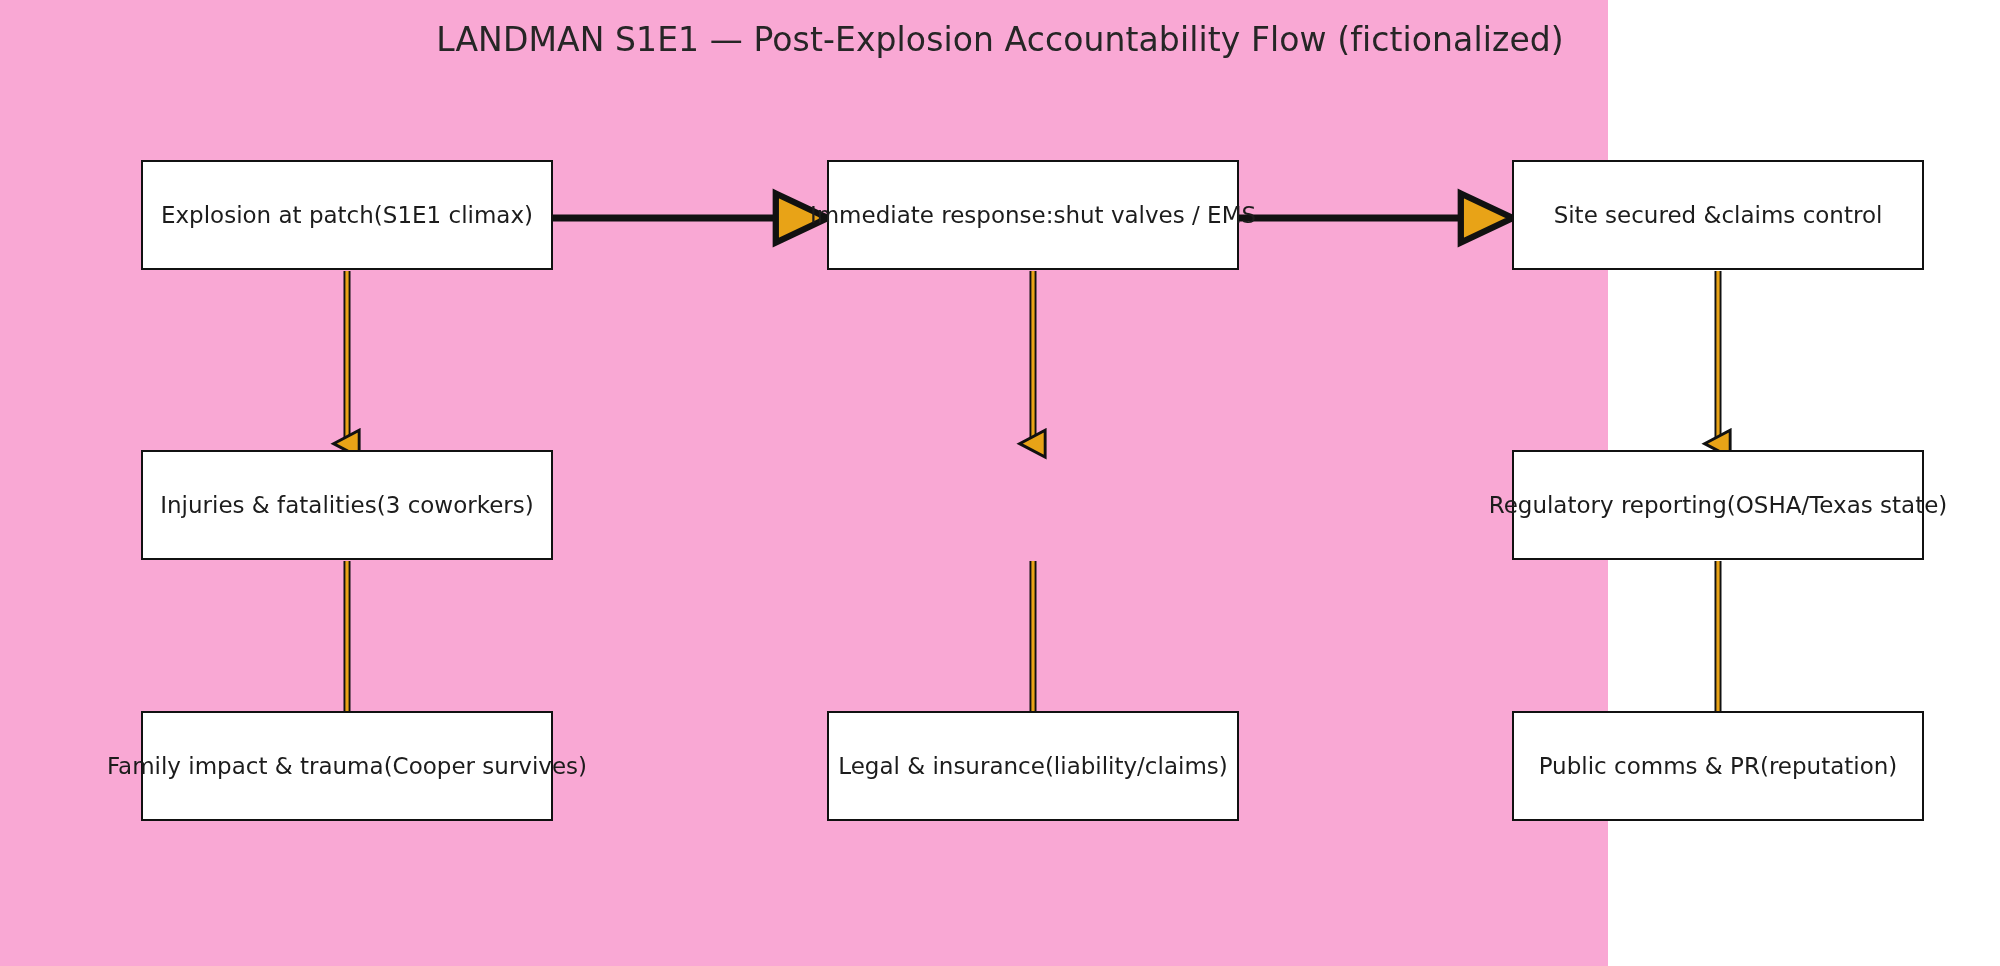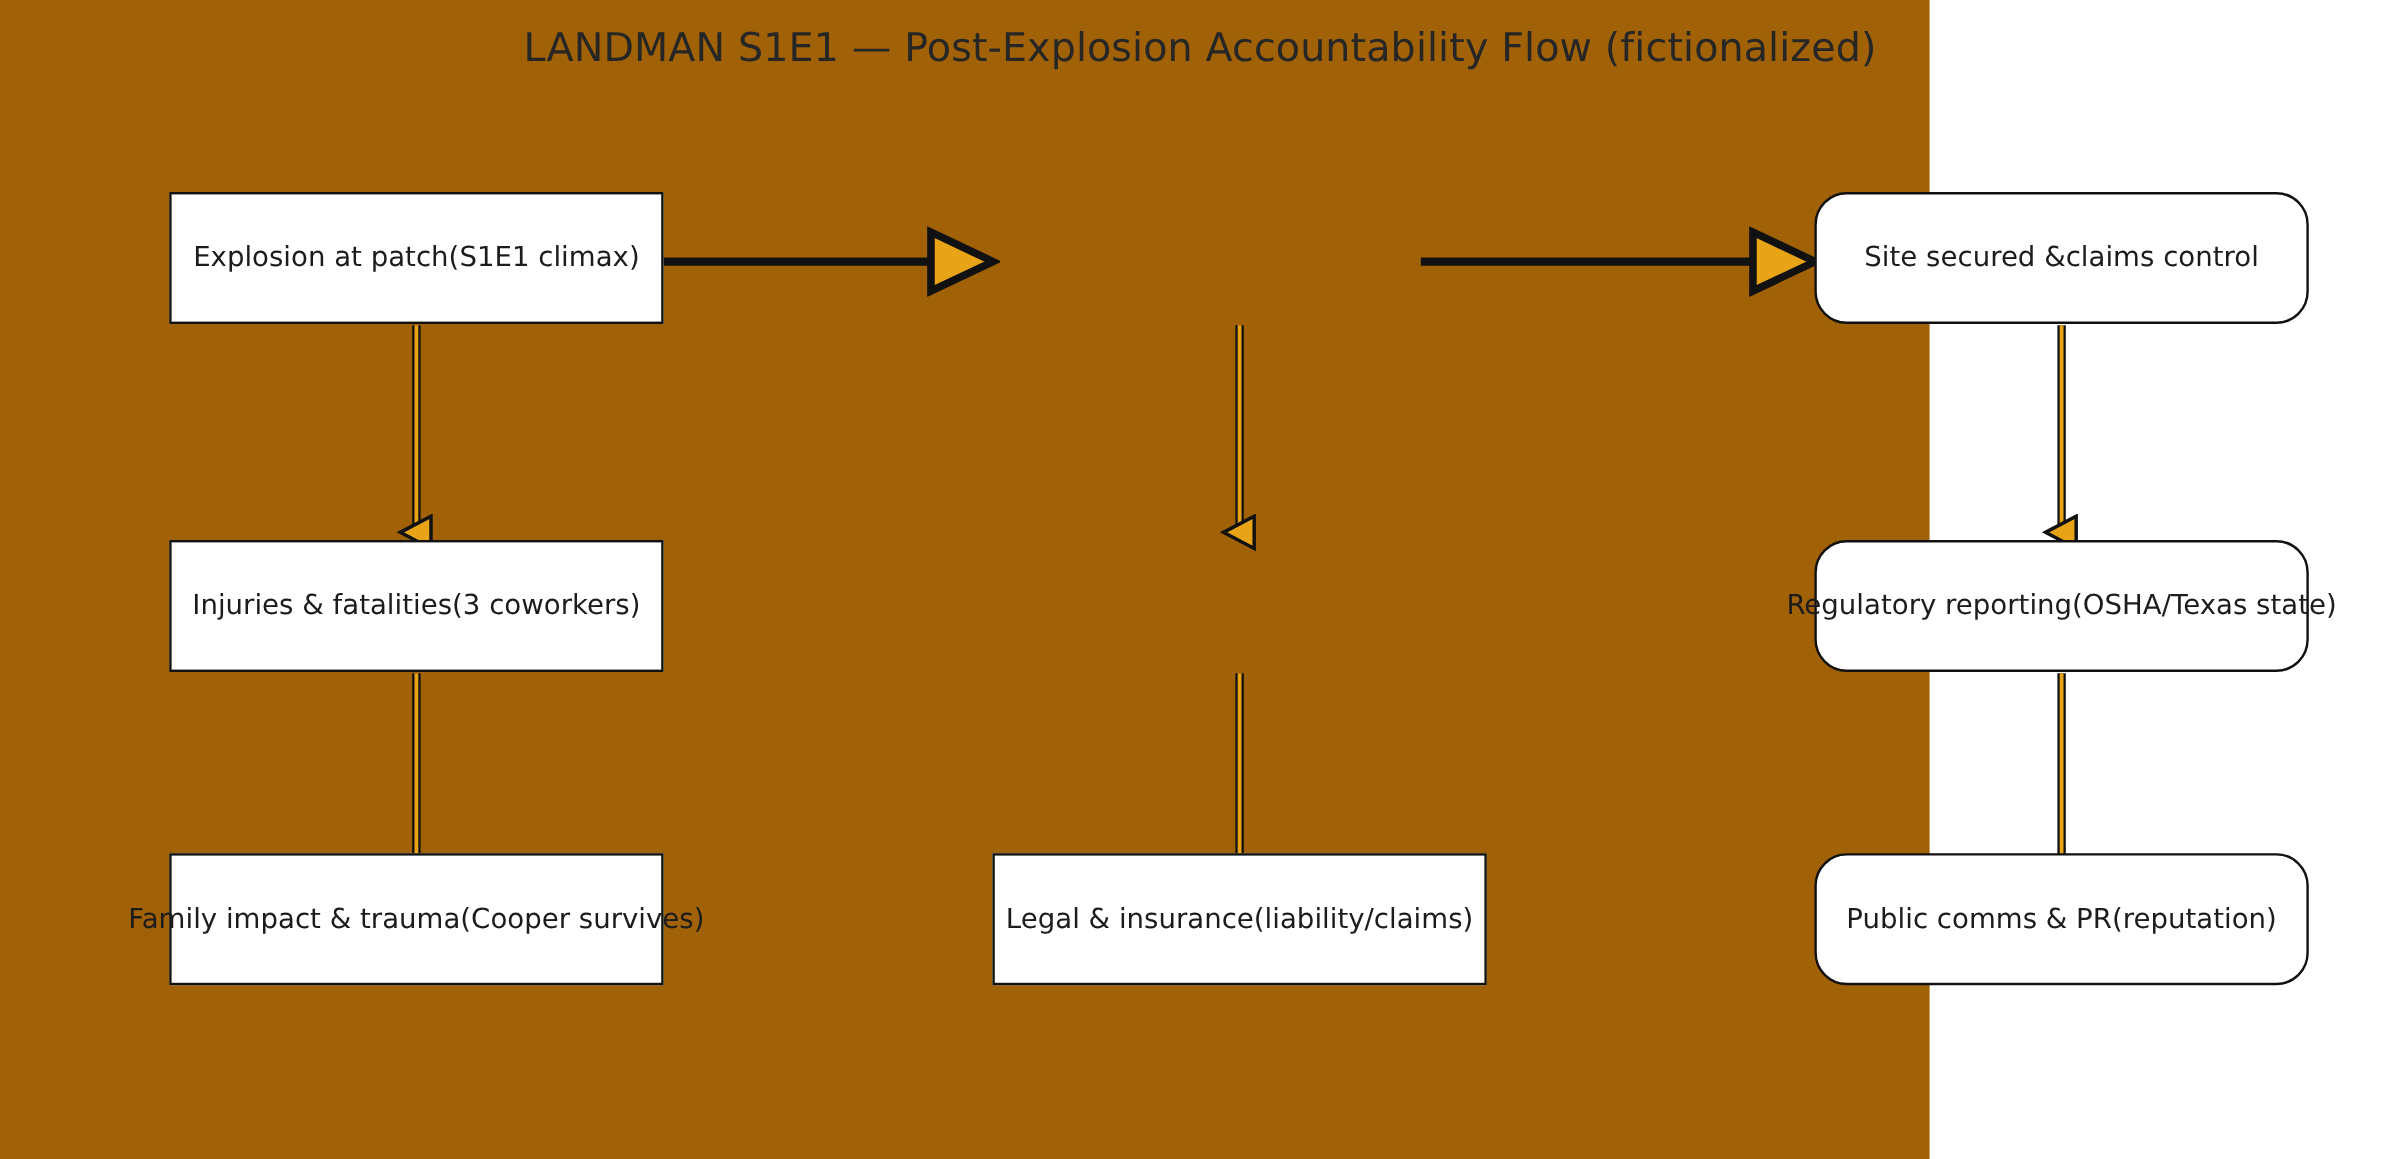--- a/index.html
+++ b/index.html
@@ -12,21 +12,21 @@
     width: 2000px;
     height: 966px;
     overflow: hidden;
     font-family: "DejaVu Sans", sans-serif;
     color: #1a1a1a;
   }
   #diagram-root {
     position: relative;
     width: 1608px;
     height: 966px;
-    background: #a16207;
+    background: #f9a8d4;
   }
   
   .chart-title {
     position: absolute;
     left: 0;
     top: 20px;
     width: 2000px;
     text-align: center;
     font-size: 33px;
     font-weight: 400;
@@ -61,21 +61,21 @@
     font-size: 23px;
     line-height: 29px;
     color: #1c1c1c;
     white-space: nowrap;
   }
   .node .line1 { margin-bottom: 0px; }
 
   
   .col-0 { left: 141px;  width: 412px; }
   .col-1 { left: 827px;  width: 412px; }
-  .col-2 { left: 1512px; width: 412px; border-radius: 27px; }
+  .col-2 { left: 1512px; width: 412px; }
 
   
   .row-0 { top: 160px; height: 110px; }
   .row-1 { top: 450px; height: 110px; text-align: center; }
   .row-2 { top: 711px; height: 110px; }
 </style>
 </head>
 <body>
 
 <div id="diagram-root">
@@ -124,20 +124,24 @@
       <line x1="1718" y1="561" x2="1718" y2="731" stroke="#111111" stroke-width="7"></line>
       <line x1="1718" y1="561" x2="1718" y2="731" stroke="#e8a317" stroke-width="3.2" marker-end="url(#arrow-v)"></line>
     </g>
   </svg>
 
   <div class="node col-0 row-0">
     <span class="line line1">Explosion at patch</span>
     <span class="line line2">(S1E1 climax)</span>
   </div>
 
+  <div class="node col-1 row-0">
+    <span class="line line1">Immediate response:</span>
+    <span class="line line2">shut valves / EMS</span>
+  </div>
 
   <div class="node col-2 row-0">
     <span class="line line1">Site secured &amp;</span>
     <span class="line line2">claims control</span>
   </div>
 
   <div class="node col-0 row-1">
     <span class="line line1">Injuries &amp; fatalities</span>
     <span class="line line2">(3 coworkers)</span>
   </div>

